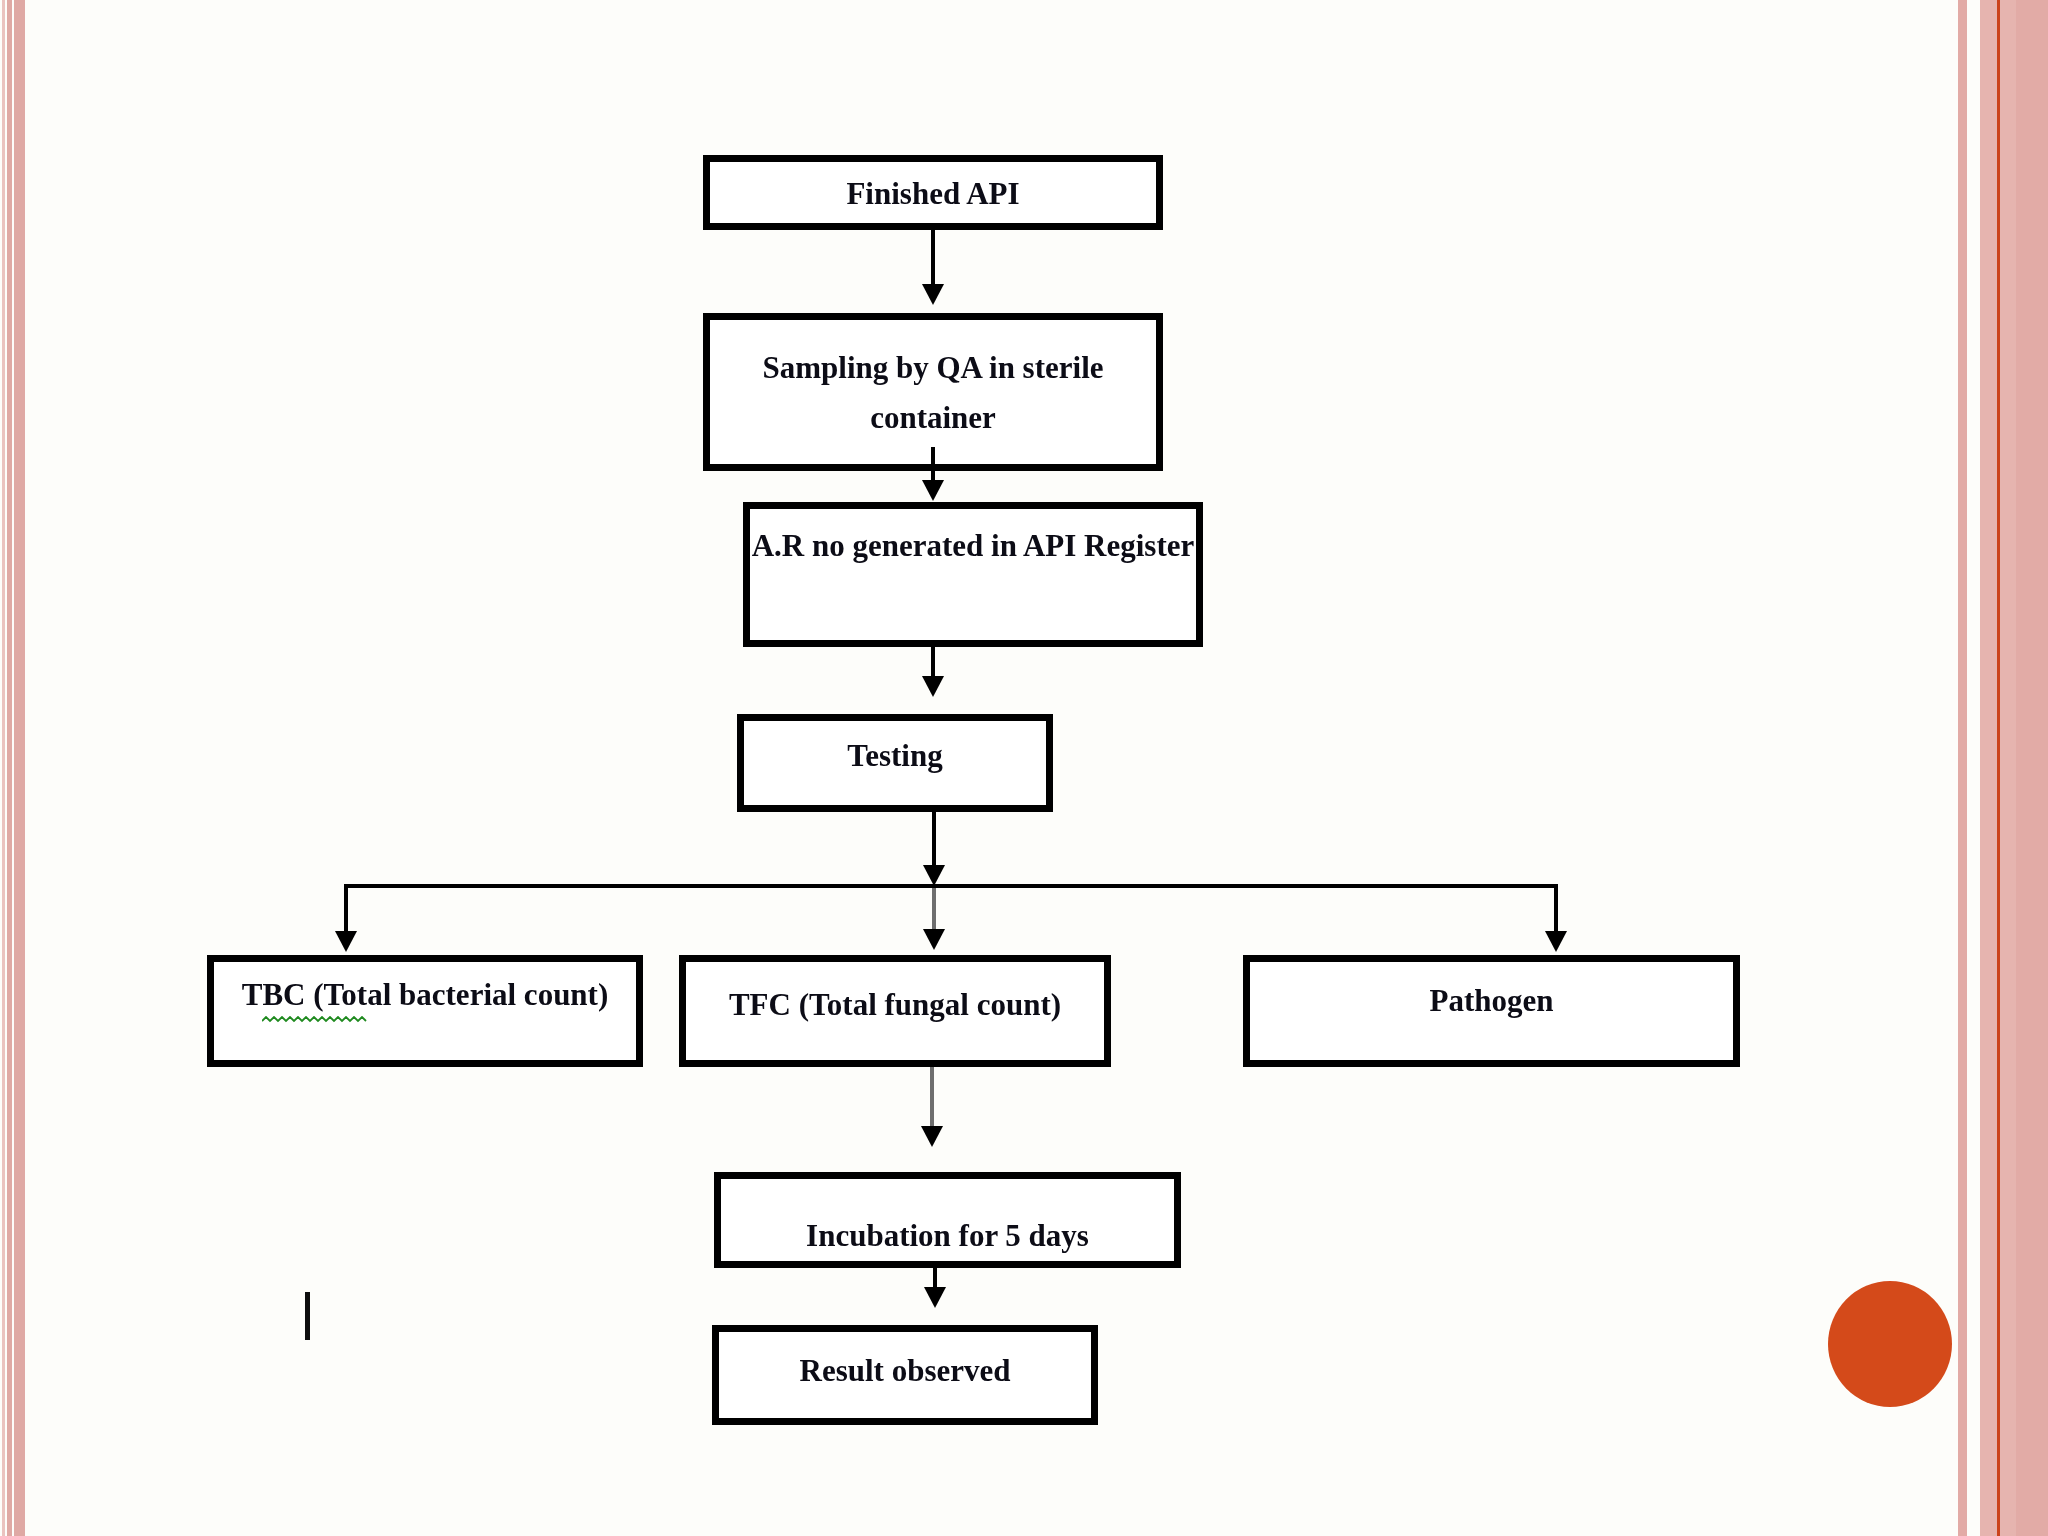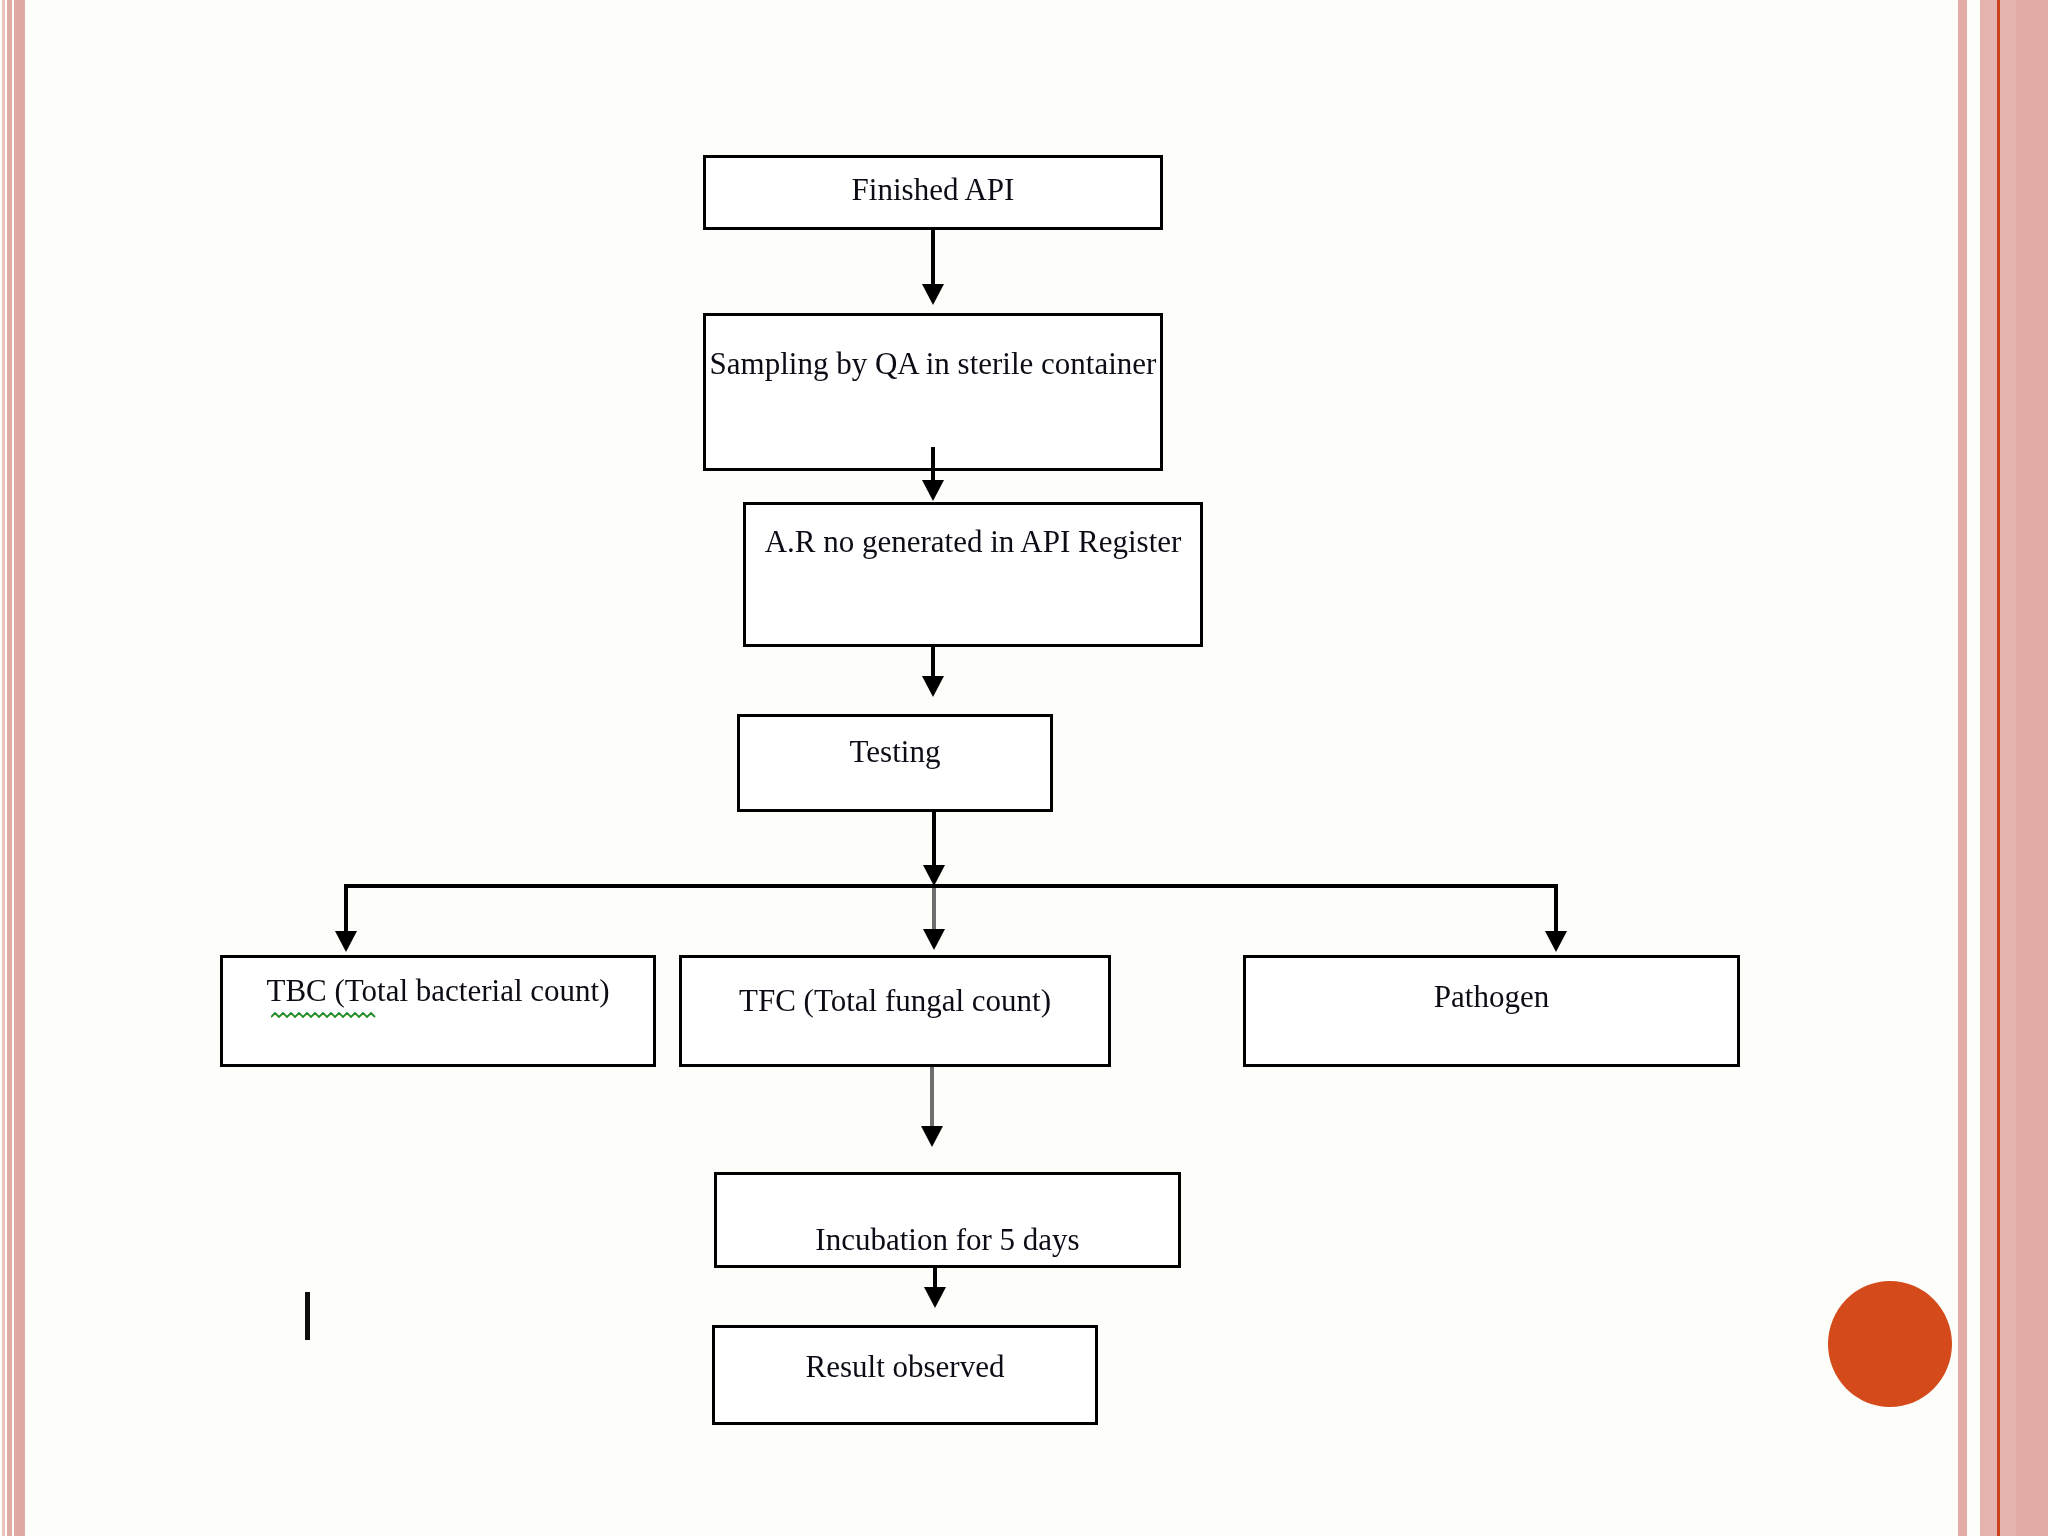--- a/index.html
+++ b/index.html
@@ -25,36 +25,36 @@
   .accent-circle {
     position: absolute; left: 1828px; top: 1281px;
     width: 124px; height: 126px; border-radius: 50%;
     background: #d44a1a;
   }
 
   
   .box {
     position: absolute;
     background: #ffffff;
-    border: 3px solid #000000;
+    border: 7px solid #000000;
     box-sizing: border-box;
     display: flex;
     justify-content: center;
     align-items: flex-start;
     text-align: center;
-    font-weight: normal;
+    font-weight: bold;
     font-size: 31px;
     line-height: 50px;
     color: #0c0c16;
   }
   .b-finished   { left: 703px;  top: 155px;  width: 460px; height: 75px;  padding-top: 7px; }
   .b-sampling   { left: 703px;  top: 313px;  width: 460px; height: 158px; padding-top: 23px; }
   .b-ar         { left: 703px;  top: 502px;  width: 460px; height: 145px; padding-top: 12px; margin-left: 40px; }
   .b-testing    { left: 737px;  top: 714px;  width: 316px; height: 98px;  padding-top: 10px; }
-  .b-tbc        { left: 207px;  top: 955px;  width: 436px; height: 112px; padding-top: 8px; margin-left: 13px; }
+  .b-tbc        { left: 207px;  top: 955px;  width: 436px; height: 112px; padding-top: 8px; }
   .b-tfc        { left: 679px;  top: 955px;  width: 432px; height: 112px; padding-top: 18px; }
   .b-pathogen   { left: 1243px; top: 955px;  width: 497px; height: 112px; padding-top: 14px; }
   .b-incubation { left: 714px;  top: 1172px; width: 467px; height: 96px;  padding-top: 8px; align-items: flex-end; }
   .b-result     { left: 712px;  top: 1325px; width: 386px; height: 100px; padding-top: 14px; }
 
   
   .squiggle { position: absolute; left: 48px; top: 54px; width: 106px; height: 7px; }
 
   
   .vline { position: absolute; width: 4px; background: #000; }

